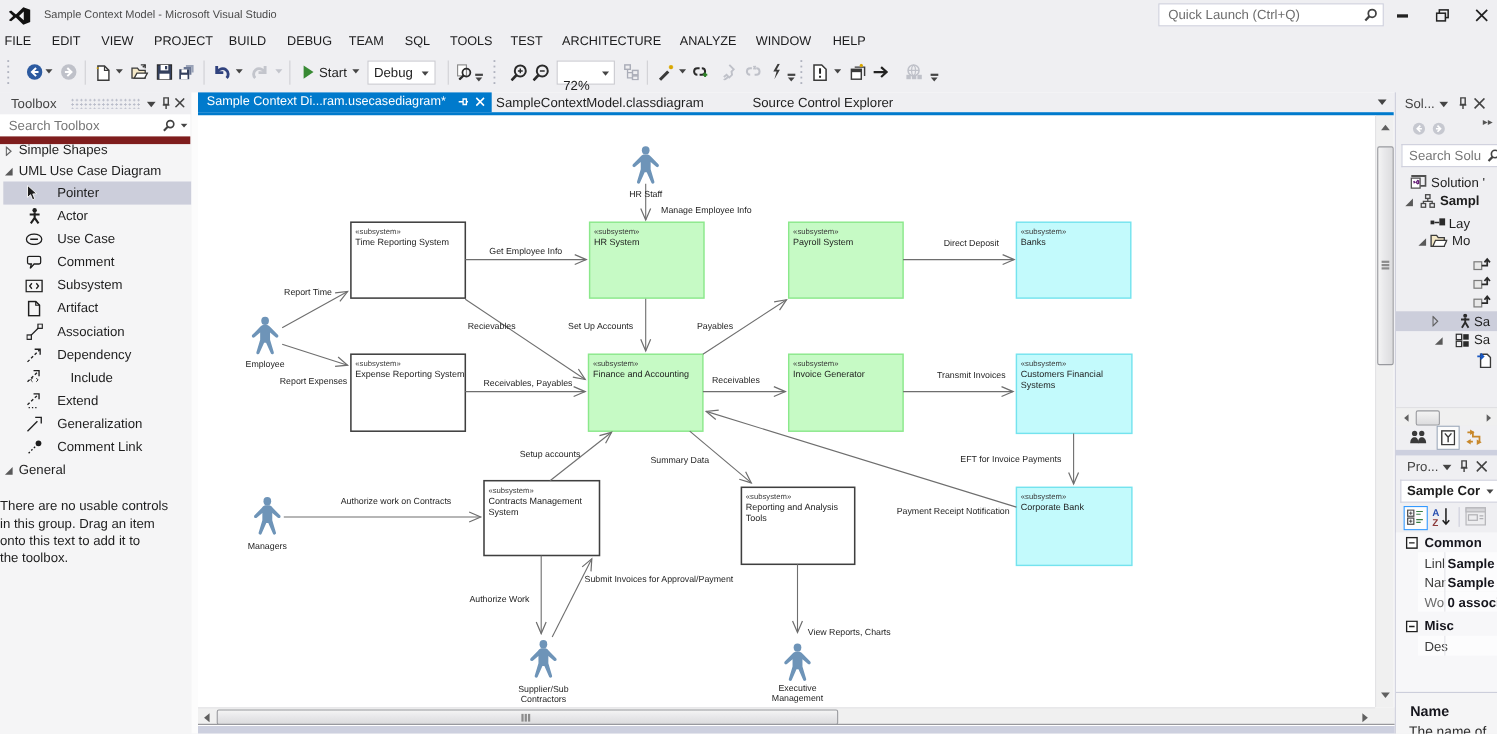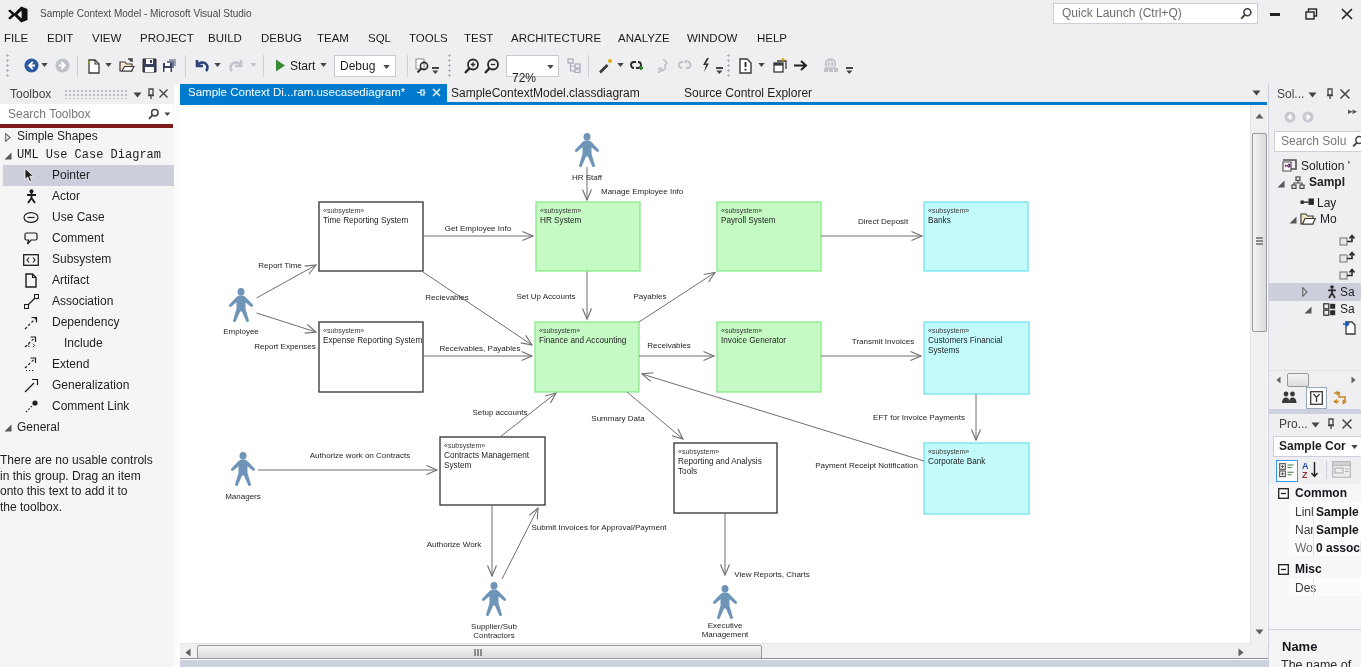--- a/index.html
+++ b/index.html
@@ -231,42 +231,42 @@
         <path d="M0.5,0.5 L8.5,0.5 L4.5,5.5 Z" fill="#444"></path>
       </svg>
     <svg class="abs" style="left:146px;top:4px" width="10" height="12" viewBox="0 0 10 12">
       <path d="M3,1 L7,1 L7,7 L3,7 Z M2,7.5 L8,7.5 M5,7.5 L5,11" stroke="#444" stroke-width="1.3" fill="none"></path>
     </svg>
     <svg class="abs" style="left:159px;top:5px" width="9" height="9" viewBox="0 0 9 9">
         <path d="M0.5,0.5 L8.5,8.5 M8.5,0.5 L0.5,8.5" stroke="#444" stroke-width="1.4"></path>
       </svg>
   </div>
 
-  <div class="abs" style="left:0;top:20px;width:173px;height:20px;background:#FFF;border-bottom:4px solid #7f1d1d;">
+  <div class="abs" style="left:0;top:20px;width:173px;height:20px;background:#FFF;border-bottom:7px solid #7f1d1d;">
     <div class="abs" style="left:8px;top:3px;font-size:12px;color:#767676;">Search Toolbox</div>
     <svg class="abs" style="left:148px;top:4px" width="12" height="12" viewBox="0 0 12 12">
       <circle cx="6.8" cy="4.8" r="3.2" fill="none" stroke="#424242" stroke-width="1.5"></circle>
       <line x1="1" y1="10.8" x2="4.5" y2="7.2" stroke="#424242" stroke-width="1.9"></line>
     </svg>
     <svg class="abs" style="left:164px;top:8px" width="7" height="5" viewBox="0 0 7 5">
         <path d="M0.3,0.5 L6.4,0.5 L3.3,4 Z" fill="#444"></path>
       </svg>
   </div>
 
   <div class="abs" style="left:0;top:43px;width:174px;height:540px;font-size:12px;color:#1E1E1E;">
 
     <svg class="abs" style="left:5px;top:6px" width="6" height="9" viewBox="0 0 6 9">
         <path d="M0.7,0.7 L5,4.5 L0.7,8.3 Z" fill="none" stroke="#646465" stroke-width="1.1"></path>
       </svg>
     <div class="abs" style="left:17px;top:2px;">Simple Shapes</div>
 
     <svg class="abs" style="left:4px;top:25px" width="8" height="8" viewBox="0 0 8 8">
         <path d="M7.5,0.5 L7.5,7.5 L0.5,7.5 Z" fill="#595959"></path>
       </svg>
-    <div class="abs" style="left:17px;top:21px;font-family:Liberation Mono, monospace;">UML Use Case Diagram</div>
+    <div class="abs" style="left:17px;top:21px;">UML Use Case Diagram</div>
 
     <div class="abs" style="left:3px;top:37.5px;width:171px;height:21px;background:#CCCEDB;"></div>
     <svg class="abs" style="left:22px;top:40.5px" width="13" height="15" viewBox="0 0 13 15">
       <path d="M3,0.5 L3,11.5 L5.8,9 L7.6,13.6 L9.6,12.8 L7.8,8.3 L11.4,8.1 Z" fill="#1E1E1E" stroke="#FFF" stroke-width="0.8"></path>
     </svg>
     <div class="abs" style="left:52px;top:41px;">Pointer</div>
 
     <svg class="abs" style="left:26px;top:61.5px" width="11" height="15" viewBox="0 0 11 15">
       <circle cx="5.5" cy="2.2" r="2" fill="#1E1E1E"></circle>
       <path d="M5.5,4 L5.5,9 M1,6 L10,6 M5.5,9 L2,14 M5.5,9 L9,14" stroke="#1E1E1E" stroke-width="1.9" fill="none"></path>

